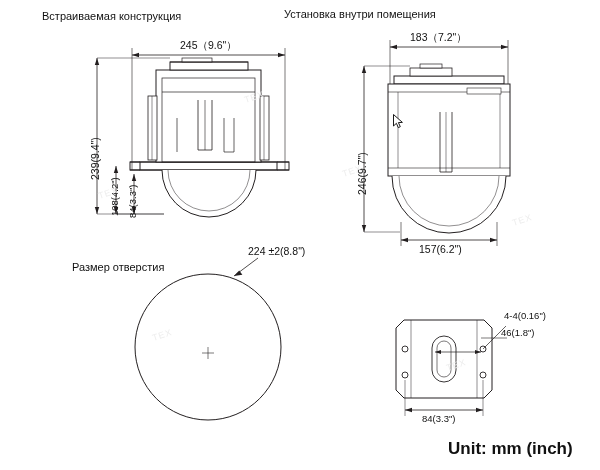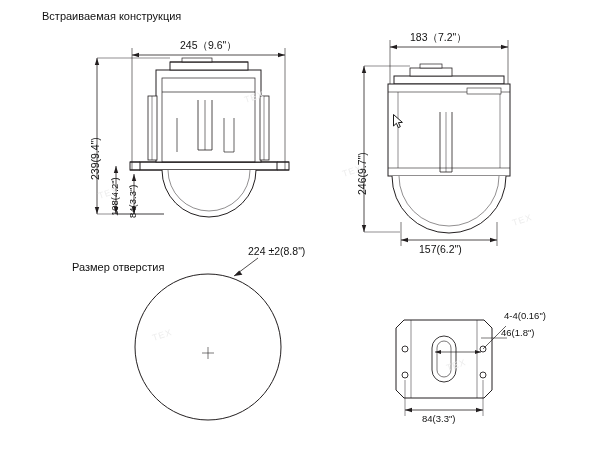--- a/index.html
+++ b/index.html
@@ -215,20 +215,21 @@
         <path d="M393,410 l7,-2.2 l0,4.4 z" fill="#231f20" stroke="none"></path>
         <path d="M471,410 l-7,-2.2 l0,4.4 z" fill="#231f20" stroke="none"></path>
         <line x1="393" y1="380" x2="393" y2="416" stroke-width="0.5"></line>
         <line x1="471" y1="380" x2="471" y2="416" stroke-width="0.5"></line>
       </g>
     </g>
   </svg>
 
   <div class="lbl title-ru" style="left:30px; top:10px;">Встраиваемая конструкция</div>
 
+  <div class="lbl title-ru" style="left:272px; top:8px;">Установка внутри помещения</div>
 
   <div class="lbl dim" style="left:168px; top:40px;">245（9.6"）</div>
 
   <div class="lbl dim vert" style="left:78px; top:180px;">239(9.4")</div>
 
   <div class="lbl dim-sm vert" style="left:98px; top:216px;">108(4.2")</div>
 
   <div class="lbl dim-sm vert" style="left:116px; top:218px;">84(3.3")</div>
 
   <div class="lbl dim" style="left:398px; top:32px;">183（7.2"）</div>
@@ -240,20 +241,21 @@
   <div class="lbl title-ru" style="left:60px; top:249px;margin-top:12px;">Размер отверстия</div>
 
   <div class="lbl dim" style="left:236px; top:246px;">224 ±2(8.8")</div>
 
   <div class="lbl dim-sm" style="left:492px; top:311px;">4-4(0.16")</div>
 
   <div class="lbl dim-sm" style="left:489px; top:328px;">46(1.8")</div>
 
   <div class="lbl dim-sm" style="left:410px; top:414px;">84(3.3")</div>
 
+  <div class="lbl unit" style="left:436px; top:440px;">Unit: mm (inch)</div>
 
   <div class="wm" style="left:232px; top:92px;">ТЕХ</div>
   <div class="wm" style="left:86px; top:188px;">ТЕХ</div>
   <div class="wm" style="left:330px; top:166px;">ТЕХ</div>
   <div class="wm" style="left:500px; top:215px;">ТЕХ</div>
   <div class="wm" style="left:140px; top:330px;">ТЕХ</div>
   <div class="wm" style="left:434px; top:360px;">ТЕХ</div>
 
   <svg class="cursor" style="left:381px; top:114px;" viewBox="0 0 11 15">
     <path d="M0.5,0.5 L0.5,12 L3.4,9.3 L5.3,13.6 L7.3,12.7 L5.4,8.6 L9.4,8.4 Z" fill="#ffffff" stroke="#1a1a1a" stroke-width="1"></path>

